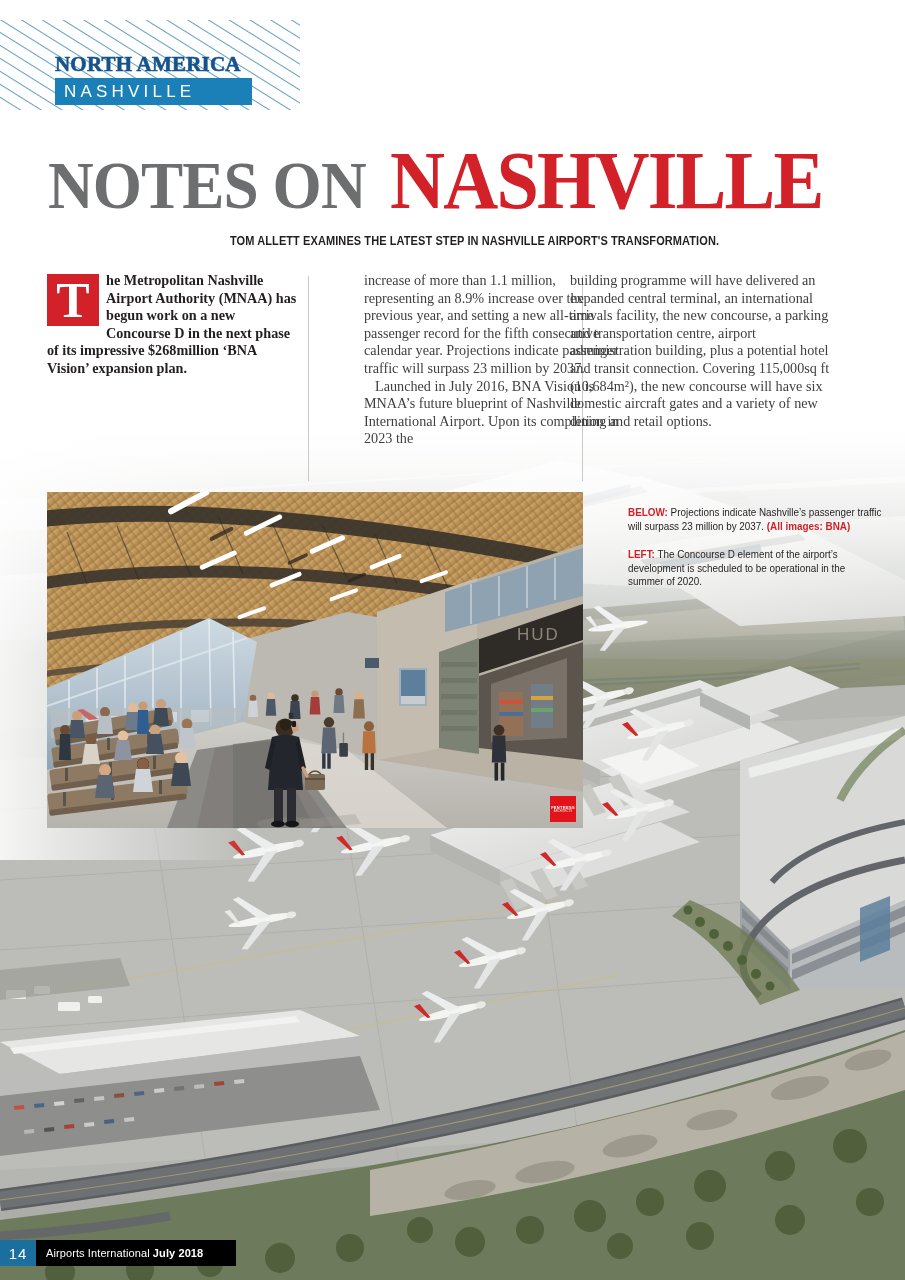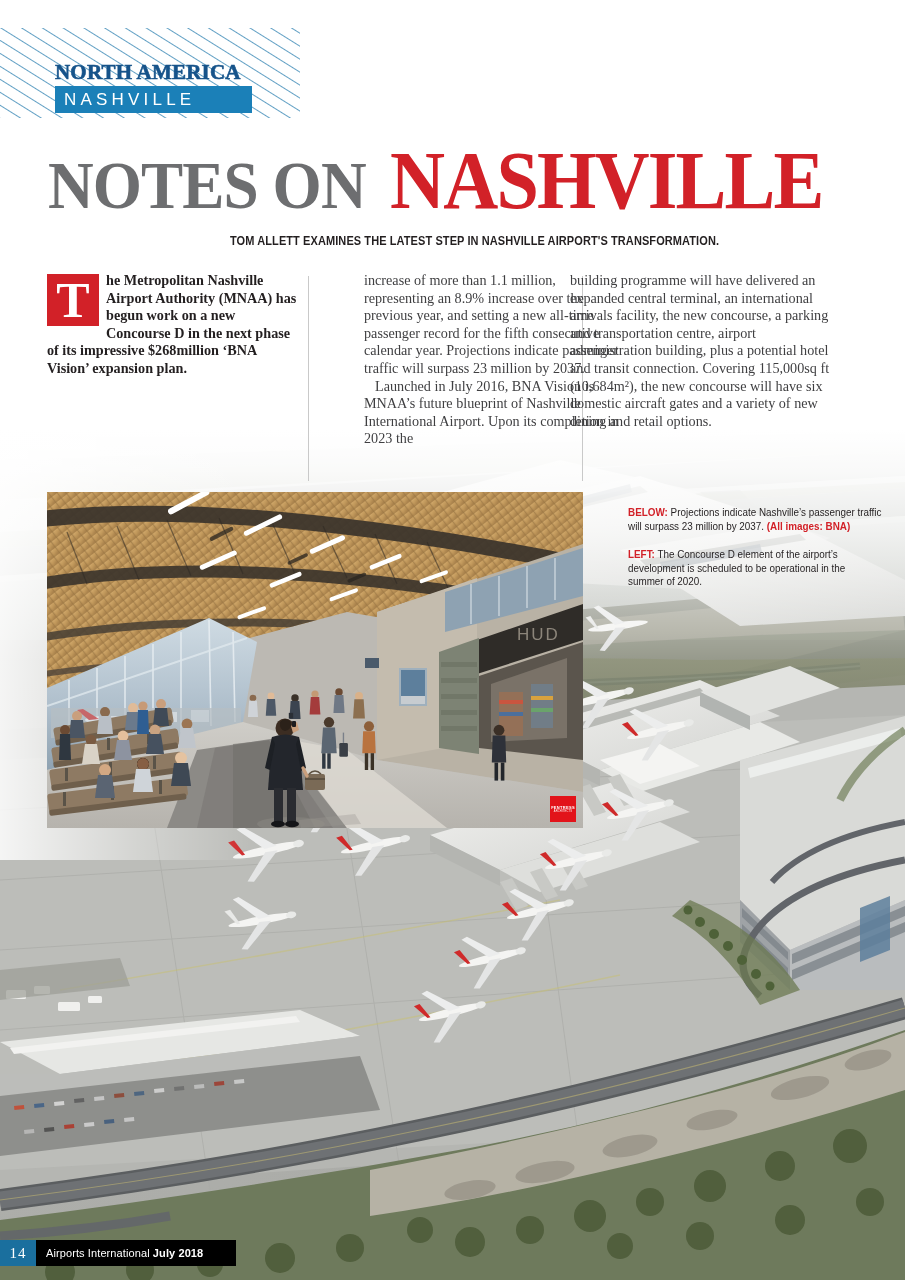--- a/index.html
+++ b/index.html
@@ -19,21 +19,21 @@
     background:linear-gradient(to bottom,#ffffff 0%,rgba(255,255,255,.92) 18%,rgba(255,255,255,.72) 42%,rgba(255,255,255,.34) 72%,rgba(255,255,255,0) 100%);
     pointer-events:none;
   }
   .aerial-fade-left{
     position:absolute;left:0;top:430px;width:250px;height:430px;
     background:linear-gradient(to right,rgba(255,255,255,.85) 0%,rgba(255,255,255,.35) 55%,rgba(255,255,255,0) 100%);
     pointer-events:none;
   }
 
   
-  .masthead{position:absolute;left:0;top:28px;width:300px;height:90px;}
+  .masthead{position:absolute;left:0;top:20px;width:300px;height:90px;}
   .stripes{position:absolute;left:0;top:0;width:300px;height:90px;overflow:hidden;}
   .stripes svg{display:block;}
   .region{
     position:absolute;left:55px;top:32px;
     font-family:"Liberation Serif", serif;
     font-weight:bold;font-size:21px;letter-spacing:.2px;
     color:#16538a;
     -webkit-text-stroke:.6px #16538a;
   }
   .city-bar{
@@ -123,21 +123,21 @@
   }
   .fentress .f1{font-family:"Liberation Sans", sans-serif;font-size:4px;color:#fff;letter-spacing:.3px;font-weight:bold;}
   .fentress .f2{font-family:"Liberation Sans", sans-serif;font-size:2.6px;color:#fff;letter-spacing:.2px;}
 
   
   .footer{position:absolute;left:0;bottom:14px;height:26px;}
   .pagebox{
     position:absolute;left:0;top:0;width:36px;height:26px;background:#1a6f9e;
     display:flex;align-items:center;justify-content:center;
   }
-  .pagenum{font-family:Liberation Serif, serif;font-size:15px;color:#ffffff;letter-spacing:1px;}
+  .pagenum{font-family:Liberation Sans, sans-serif;font-size:15px;color:#ffffff;letter-spacing:1px;}
   .footbar{
     position:absolute;left:36px;top:0;width:200px;height:26px;background:#000000;
     display:flex;align-items:center;
   }
   .foottext{
     font-family:"Liberation Sans", sans-serif;font-size:11px;color:#ffffff;
     padding-left:10px;letter-spacing:.1px;
   }
   .foottext b{font-weight:bold;}
 </style>

